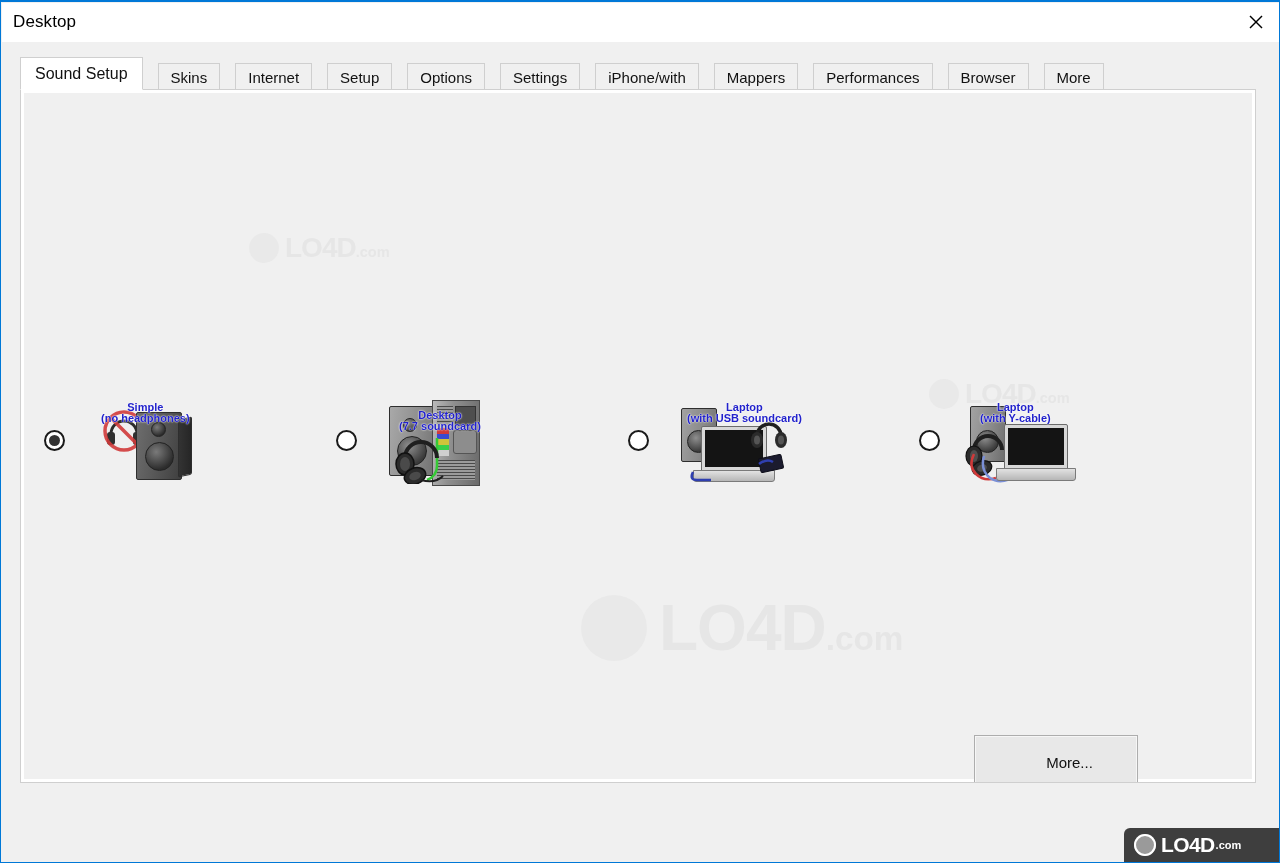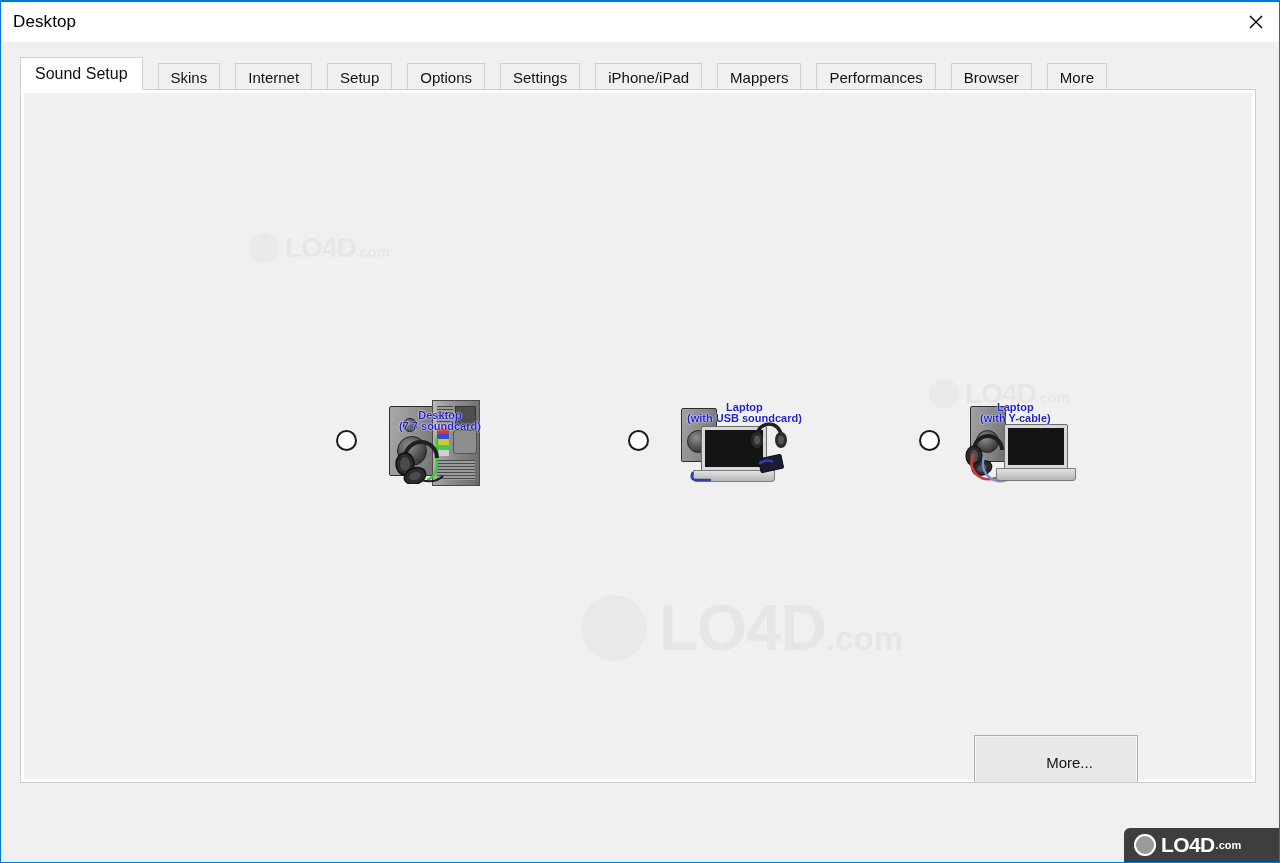--- a/index.html
+++ b/index.html
@@ -336,21 +336,21 @@
     <div class="tab">
         <span>Setup</span>
       </div>
     <div class="tab">
         <span>Options</span>
       </div>
     <div class="tab">
         <span>Settings</span>
       </div>
     <div class="tab">
-        <span>iPhone/iPad</span>
+        <span>iPhone/with</span>
       </div>
     <div class="tab">
         <span>Mappers</span>
       </div>
     <div class="tab">
         <span>Performances</span>
       </div>
     <div class="tab">
         <span>Browser</span>
       </div>
@@ -369,20 +369,42 @@
     <div class="wm" id="wm-right">
       <div class="wm-badge"></div>
       <div class="wm-text"><span>LO4D</span><span class="wm-com">.com</span></div>
     </div>
 
     <div class="wm" id="wm-center">
       <div class="wm-badge"></div>
       <div class="wm-text"><span>LO4D</span><span class="wm-com">.com</span></div>
     </div>
 
+    <div class="option" style="left:23px;">
+      <div class="radio checked"></div>
+      <div class="opt-graphic">
+        <div class="opt-label" style="left:18px; top:8px;">
+          <span>Simple</span><br>
+          <span>(no headphones)</span>
+        </div>
+
+        <svg style="position:absolute; left:18px; top:12px;" width="46" height="46" viewBox="0 0 46 46">
+          <path d="M10 28 A13 13 0 0 1 36 28" fill="none" stroke="#2b2b2b" stroke-width="3"></path>
+          <rect x="6" y="26" width="8" height="13" rx="3" fill="#2f2f2f"></rect>
+          <rect x="32" y="26" width="8" height="13" rx="3" fill="#2f2f2f"></rect>
+          <circle cx="23" cy="25" r="19" fill="none" stroke="#d03a3a" stroke-width="3.5" opacity="0.9"></circle>
+          <line x1="9" y1="11" x2="37" y2="39" stroke="#d03a3a" stroke-width="3.5" opacity="0.9"></line>
+        </svg>
+
+        <div class="speaker-box" style="left:53px; top:18px; width:44px; height:66px;"></div>
+        <div class="speaker-box" style="left:95px; top:24px; width:12px; height:56px; transform:skewY(-12deg); background:linear-gradient(90deg,#333,#262626);"></div>
+        <div class="speaker-cone" style="left:62px; top:48px; width:27px; height:27px;"></div>
+        <div class="speaker-cone" style="left:68px; top:28px; width:13px; height:13px;"></div>
+      </div>
+    </div>
 
     <div class="option" style="left:315px;">
       <div class="radio"></div>
       <div class="opt-graphic">
         <div class="opt-label" style="left:24px; top:16px;">
           <span>Desktop</span><br>
           <span>(7.7 soundcard)</span>
         </div>
 
         <div class="speaker-box" style="left:14px; top:12px; width:46px; height:68px; background:linear-gradient(100deg,#a9a9a9,#8d8d8d 55%,#6f6f6f);"></div>

